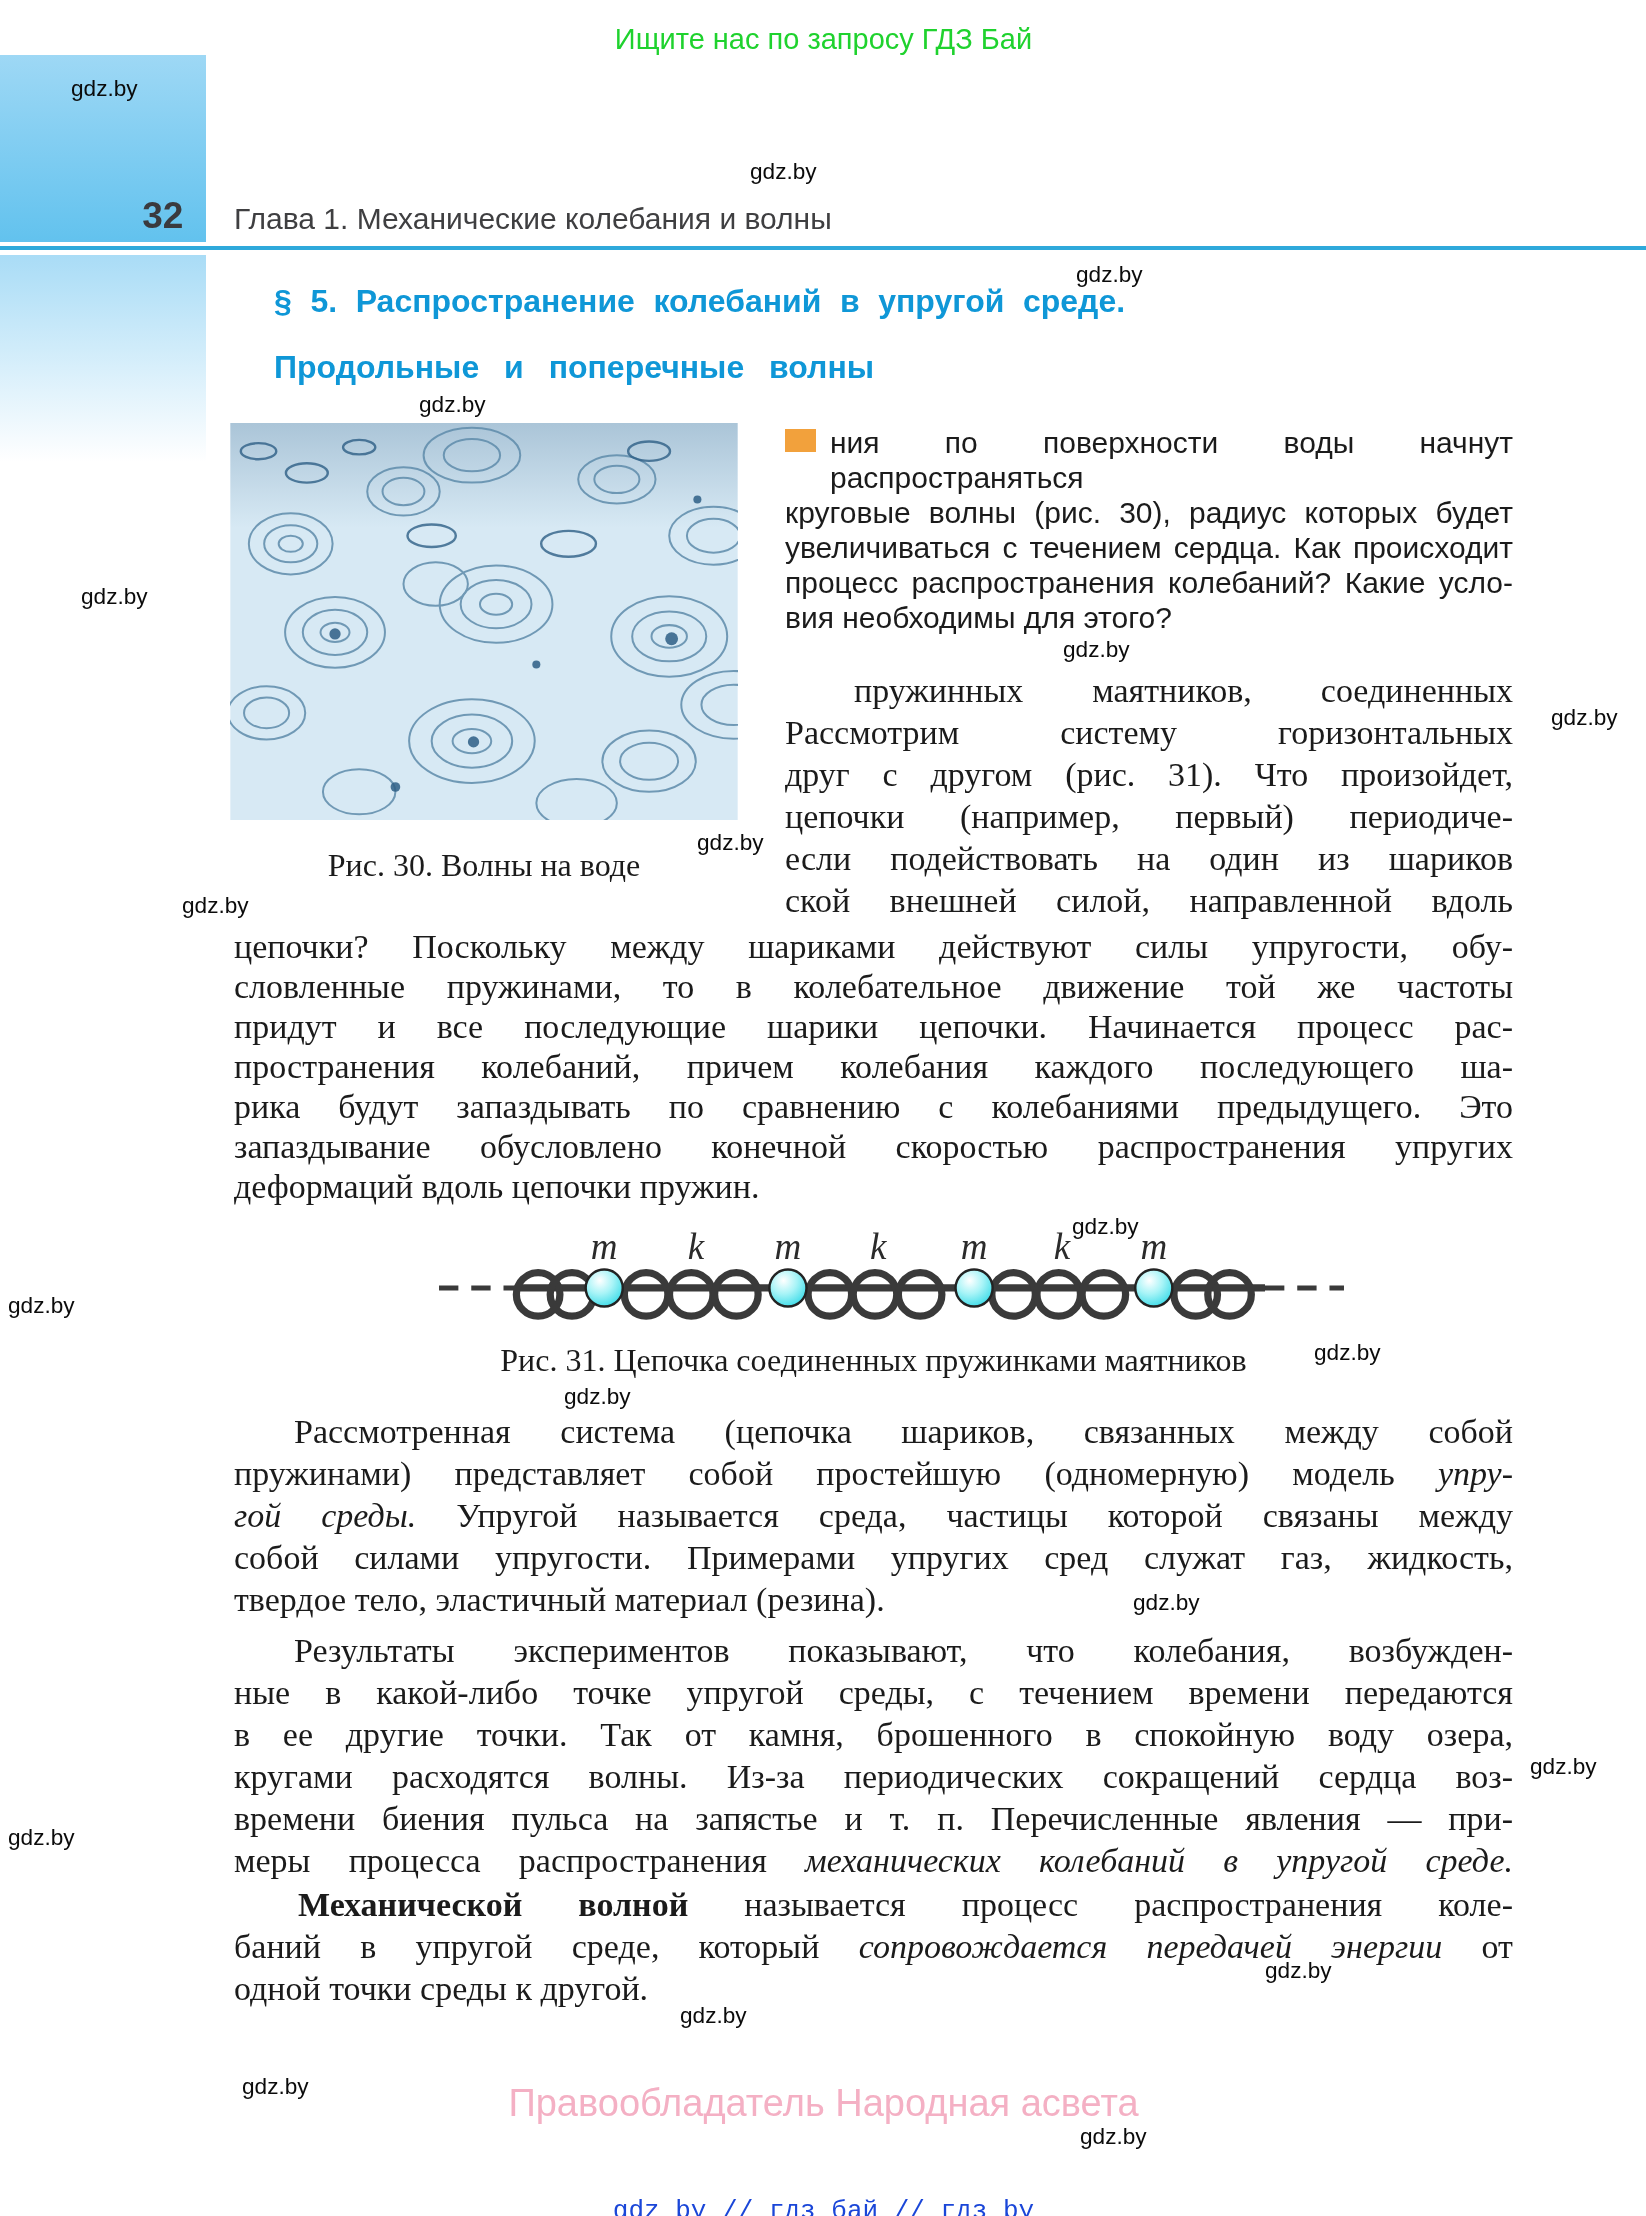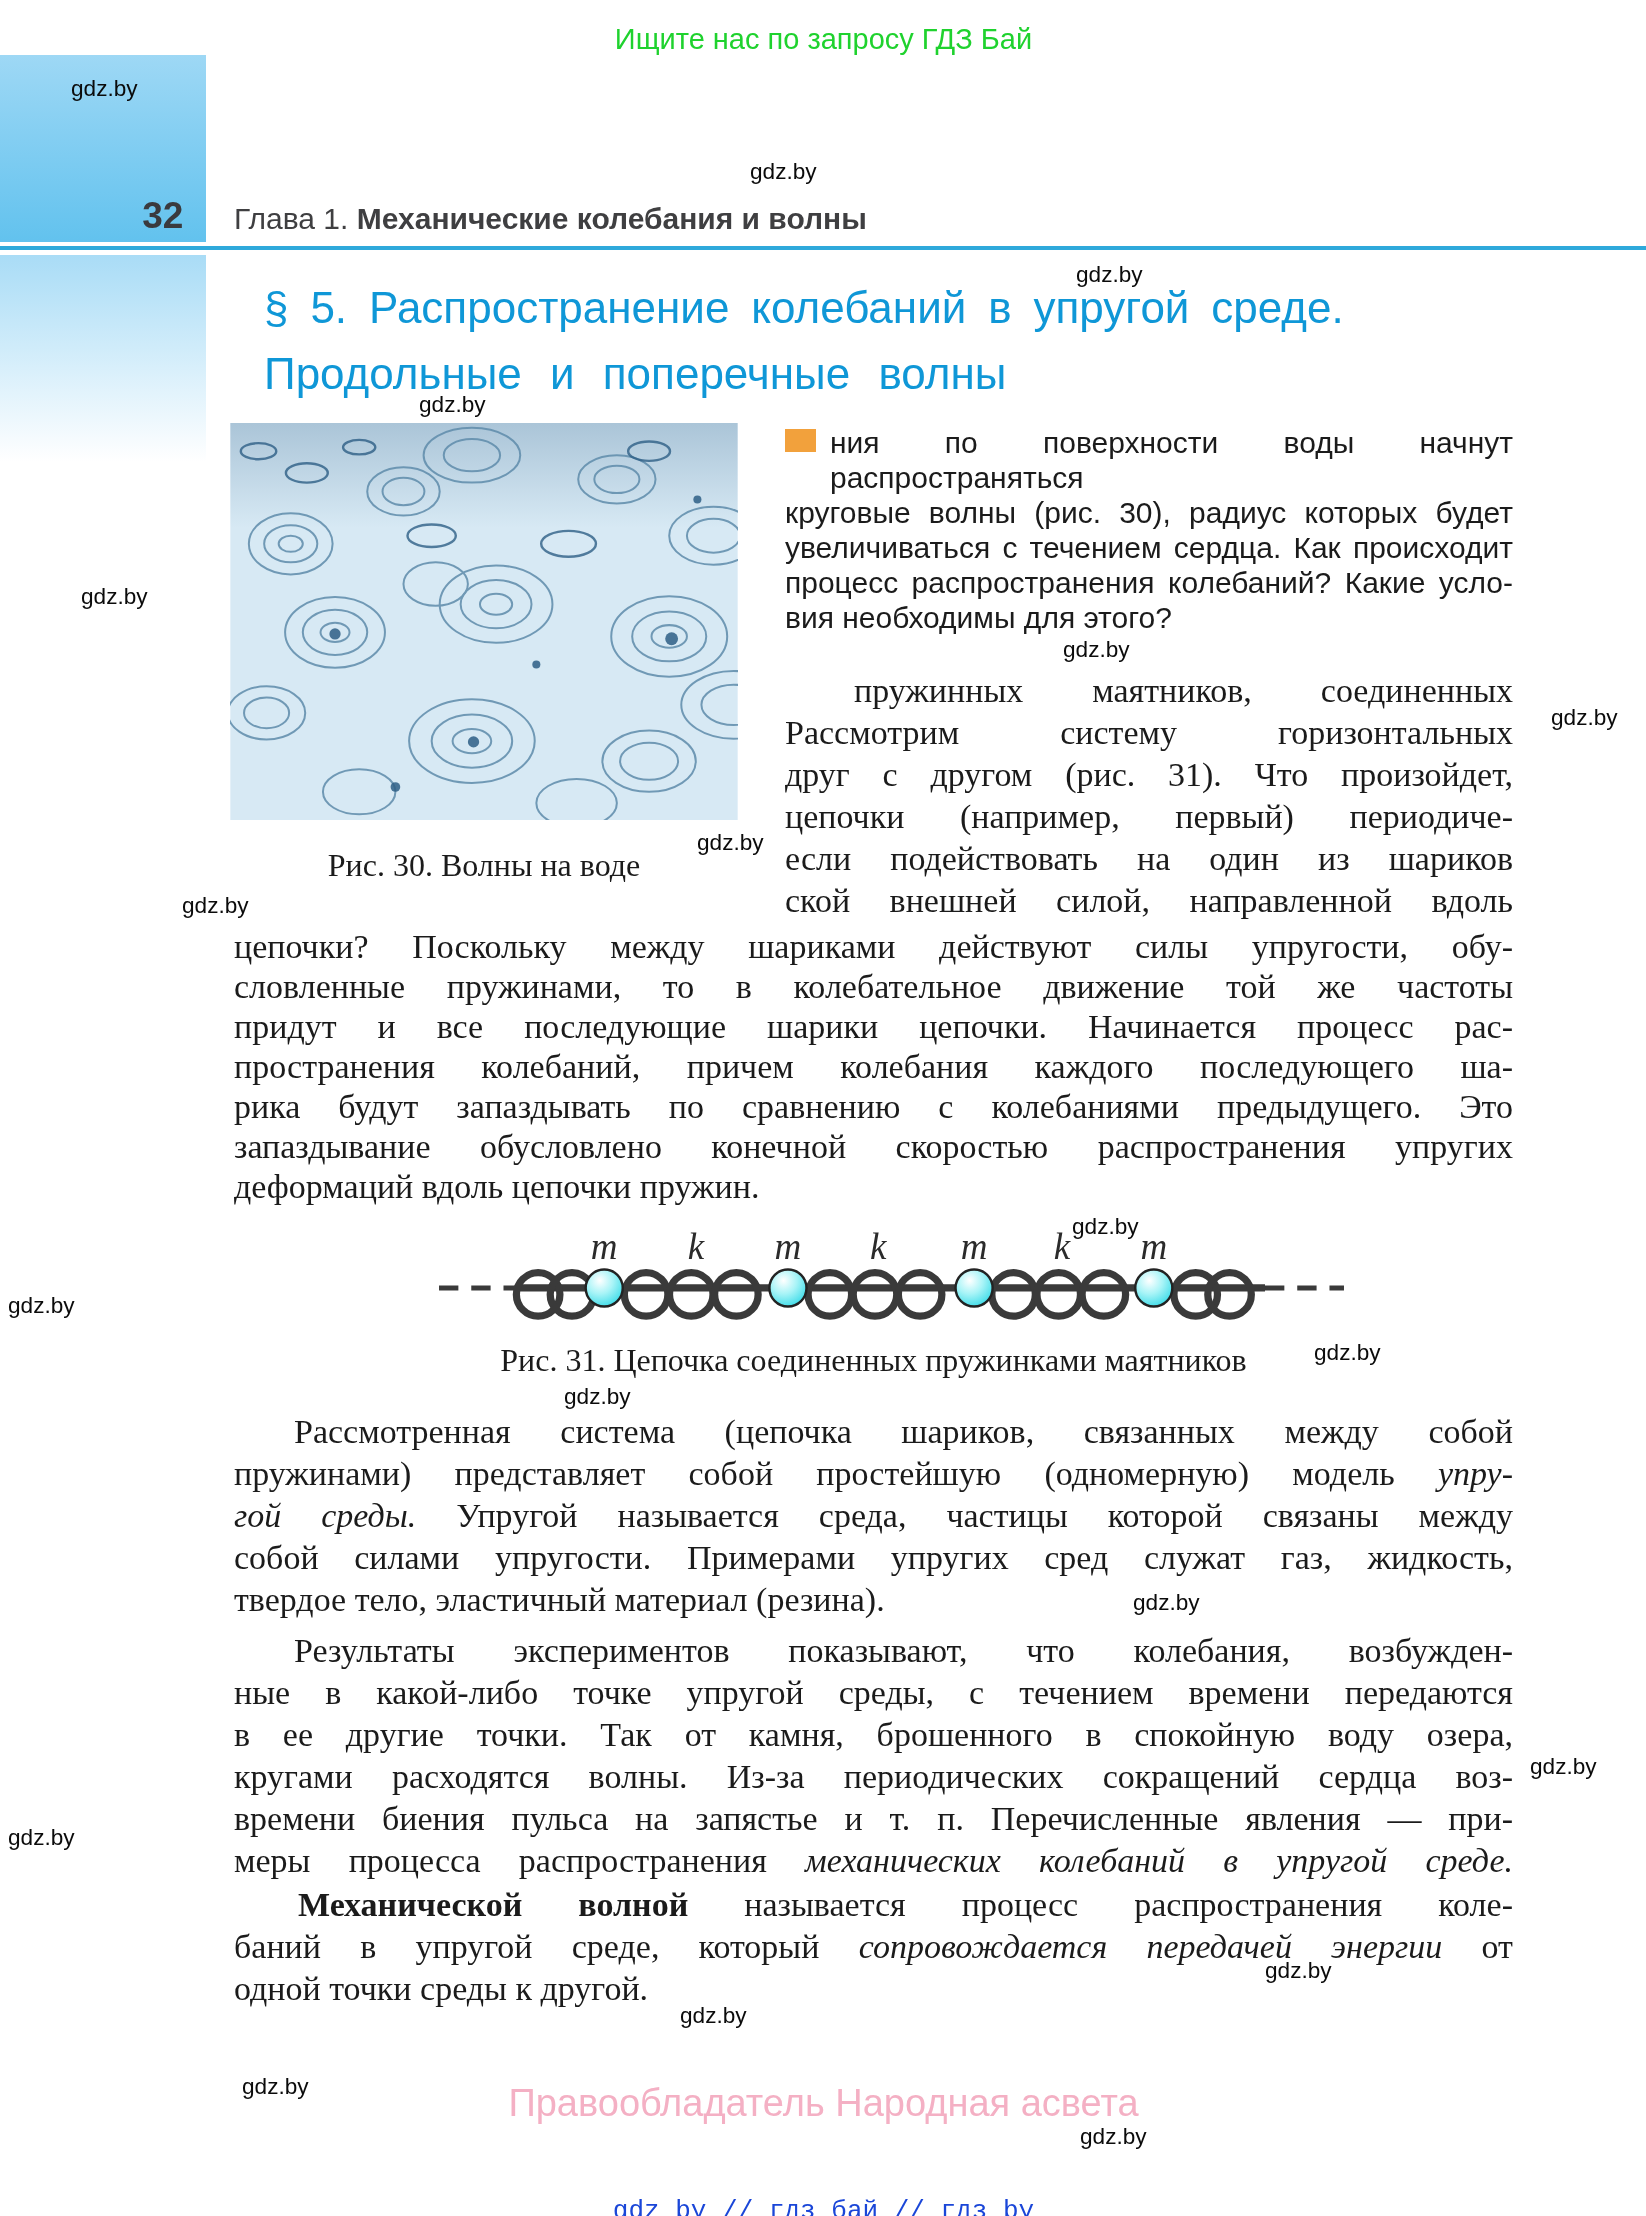--- a/index.html
+++ b/index.html
@@ -15,28 +15,28 @@
   .box1{position:absolute;left:0;top:35px;width:206px;height:187px;
         background:linear-gradient(180deg,#9ed8f5 0%,#62c2ee 100%);}
   .pagenum{position:absolute;right:22.6px;bottom:4.8px;
            font-family:"Liberation Sans", sans-serif;font-weight:bold;
            font-size:37px;color:#3a3a3e;}
   .box2{position:absolute;left:0;top:235px;width:206px;height:218px;
         background:linear-gradient(180deg,#a9dcf6 0%,rgba(255,255,255,0) 95%);}
 
   .chapter{position:absolute;left:234px;top:182px;
            font-family:"Liberation Sans", sans-serif;font-size:30px;color:#3f3f41;}
-  .chapter b{font-weight:bold;}
+  .chapter b{font-weight:normal;}
 
   .rule{position:absolute;left:0;top:226px;width:100%;height:4px;
         background:var(--rule-blue,#2ea9db);}
 
-  .title-line{position:absolute;left:264px;
-              font-family:"Liberation Sans", sans-serif;font-weight:normal;
-              font-size:44px;color:var(--accent-blue,#0f97d7);white-space:nowrap;}
+  .title-line{position:absolute;left:274px;
+              font-family:"Liberation Sans", sans-serif;font-weight:bold;
+              font-size:32px;color:var(--accent-blue,#0f97d7);white-space:nowrap;}
   .title-l1{top:263px;word-spacing:9.7px;}
   .title-l2{top:329px;word-spacing:16px;}
 
   
   .wm{position:absolute;font-family:"Liberation Sans", sans-serif;
       font-size:22.6px;color:#0b0b0b;white-space:nowrap;}
 
   
   .fig30{position:absolute;left:230px;top:403px;width:508px;height:397px;}
   .cap30{position:absolute;left:230px;top:827px;width:508px;text-align:center;

